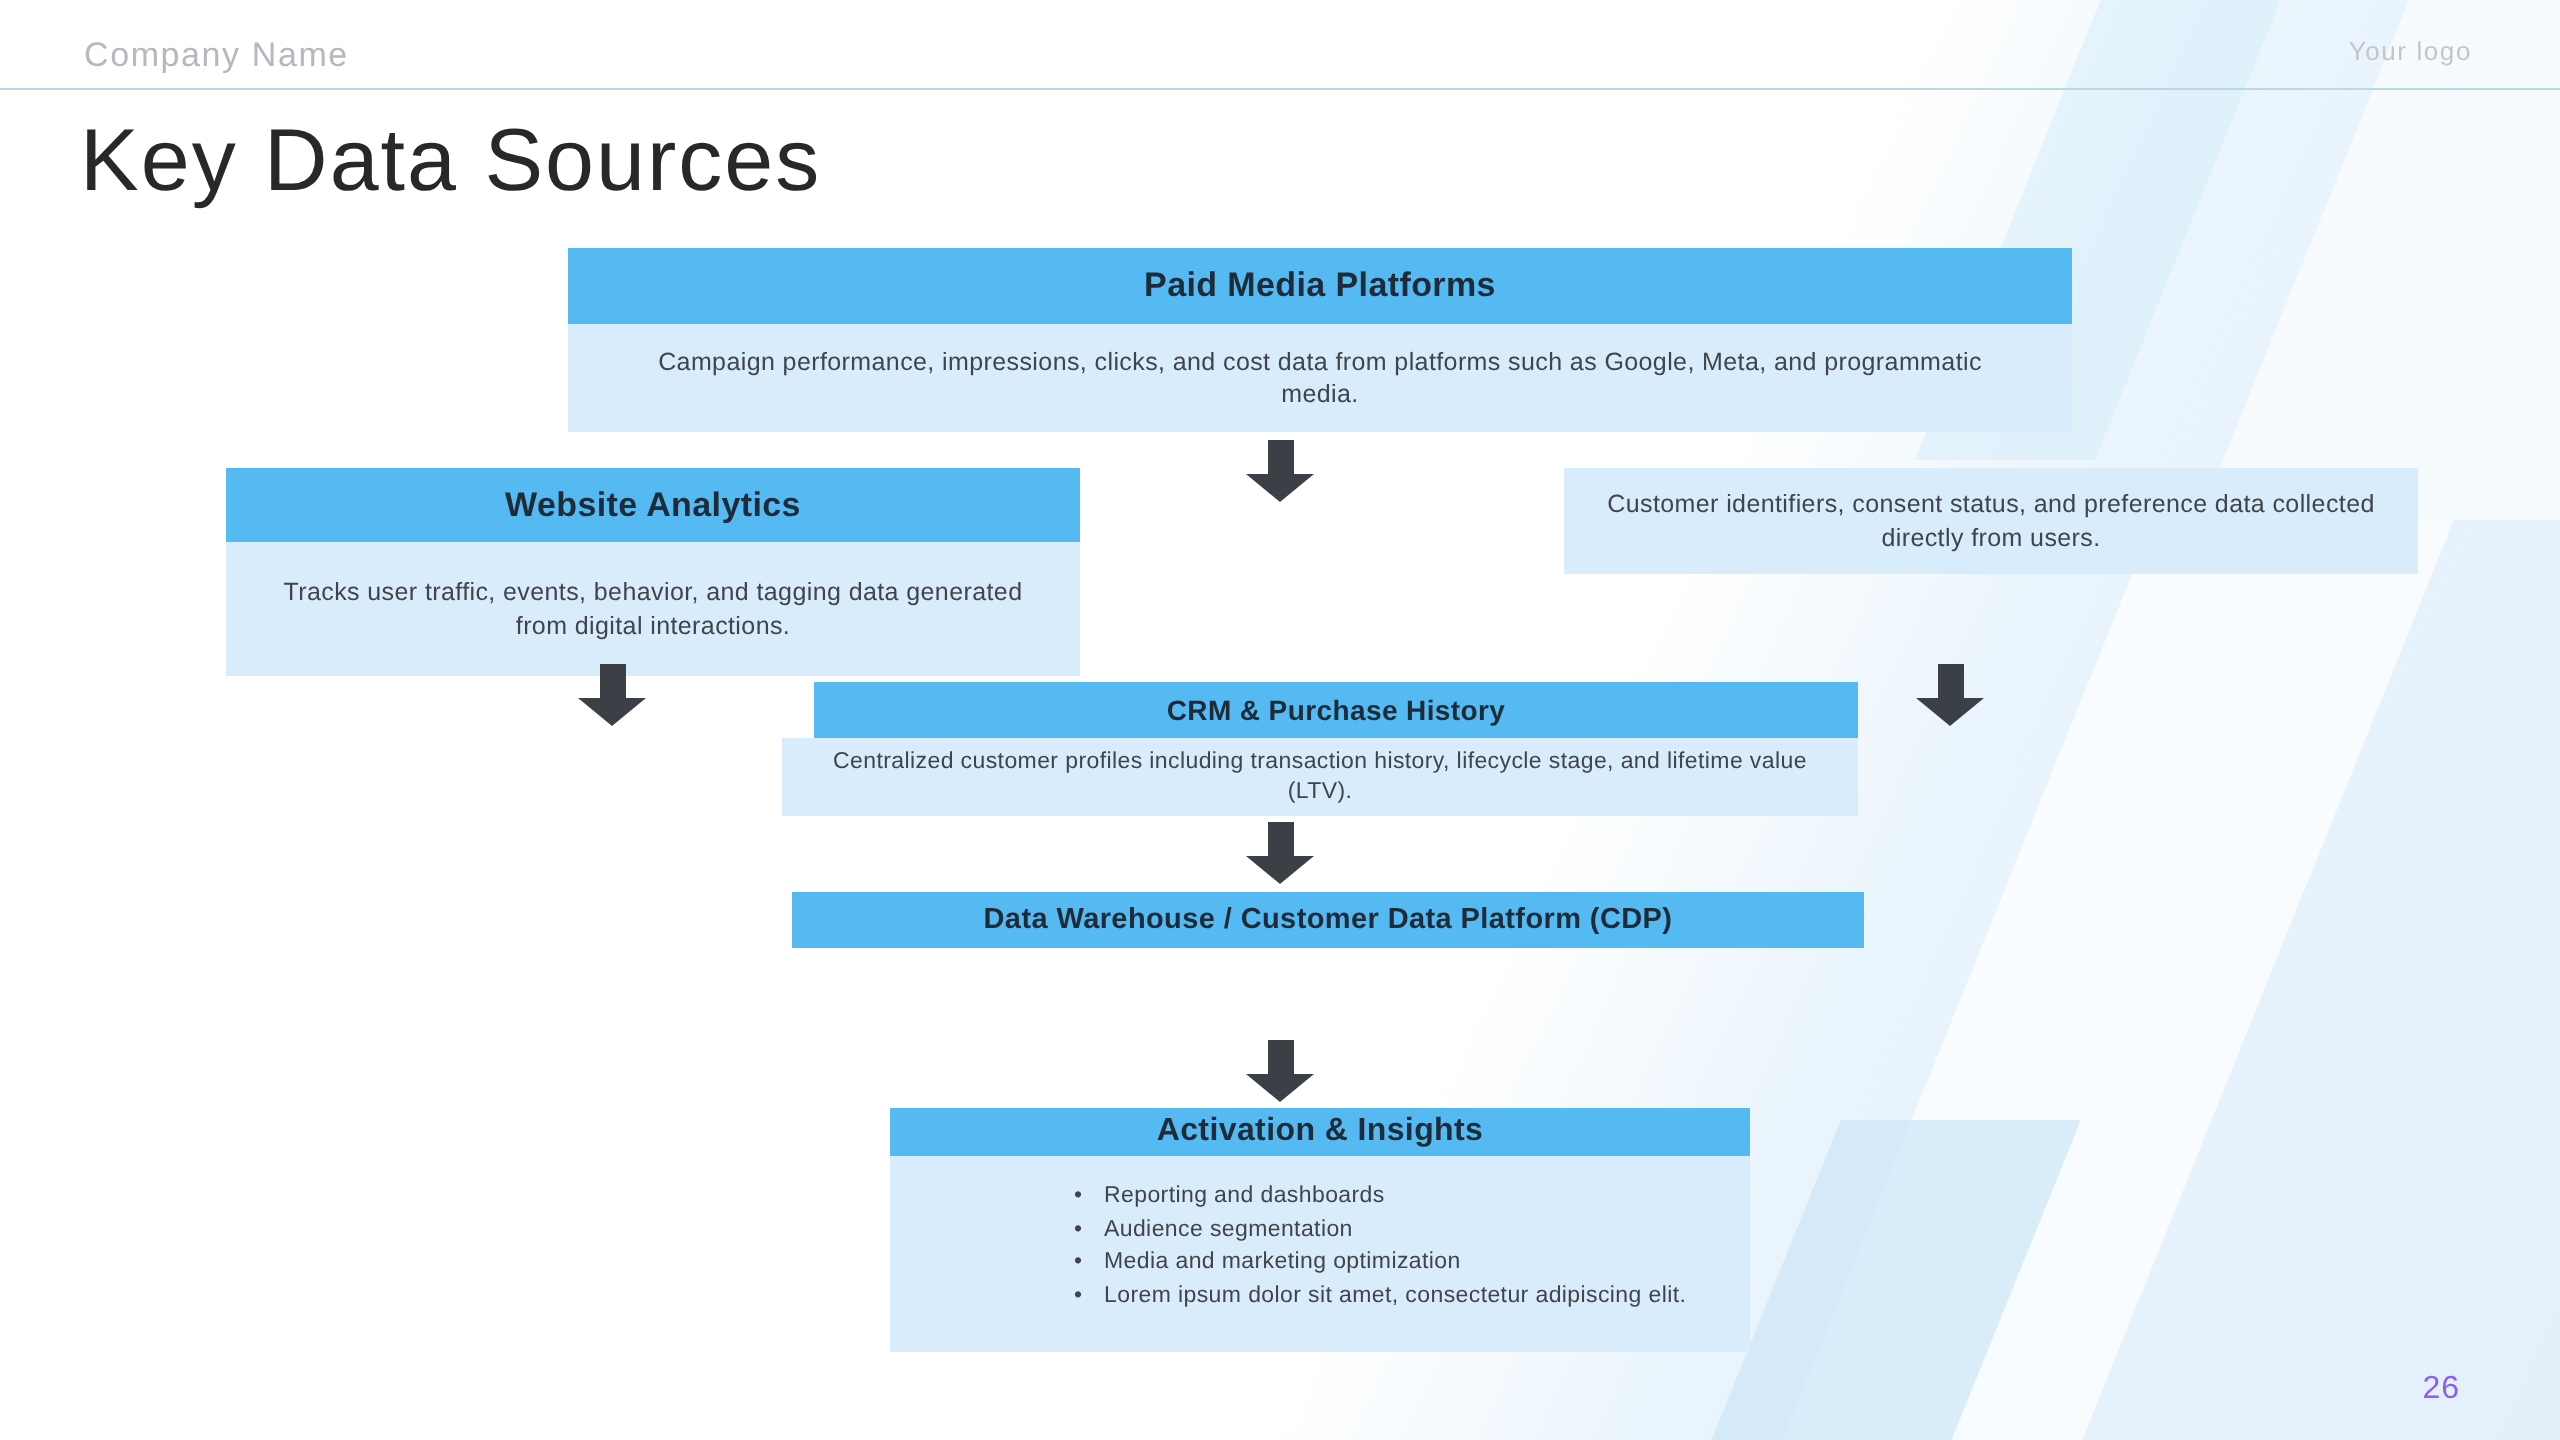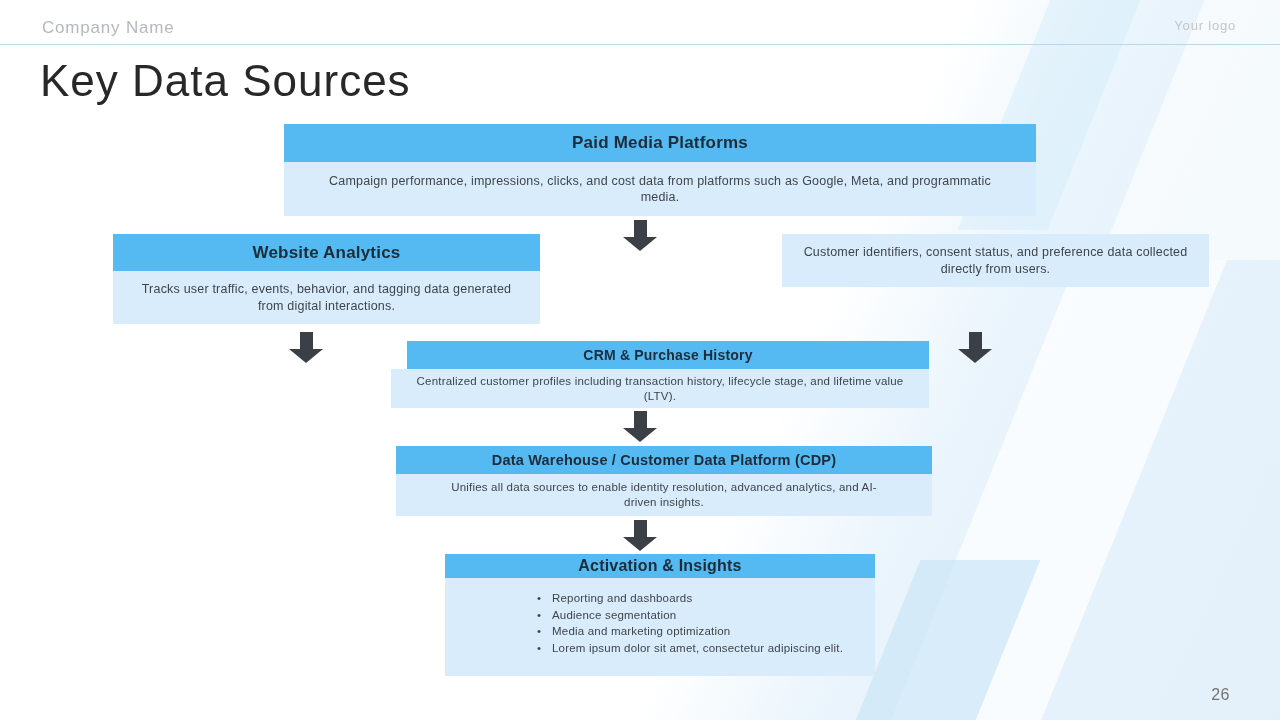--- a/index.html
+++ b/index.html
@@ -33,21 +33,21 @@
   .header-divider{
     position:absolute;left:0;top:44px;width:100%;height:1px;
     background:var(--divider-line,#bcd7e6);
   }
   .slide-title{
     position:absolute;left:40px;top:56px;
     font-size:44px;font-weight:400;letter-spacing:1px;color:#282828;
   }
   .page-number{
     position:absolute;right:50px;top:686px;
-    font-size:16px;color:#737373;letter-spacing:0.5px;
+    font-size:16px;color:#8b5cf6;letter-spacing:0.5px;
   }
 
   
   .dbox{position:absolute;padding-left:20px;}
   .dbox .hd{
     background:var(--header-blue,#55b9f2);
     color:#1d2c38;font-weight:bold;text-align:center;
     display:flex;align-items:center;justify-content:center;
     letter-spacing:0.2px;
   }
@@ -57,21 +57,21 @@
     display:flex;align-items:center;justify-content:center;
     line-height:1.3;letter-spacing:0.2px;
   }
   
   .box-paid{left:264px;top:124px;width:752px;}
   .box-paid .hd{height:38px;font-size:17px;}
   .box-paid .bd{height:54px;font-size:12.5px;padding:0 28px;}
 
   .box-web{left:93px;top:234px;width:427px;}
   .box-web .hd{height:37px;font-size:17px;}
-  .box-web .bd{height:53px;font-size:12.5px;padding:0 18px;}
+  .box-web .bd{height:67px;font-size:12.5px;padding:0 18px;}
 
   .box-first{left:762px;top:234px;width:427px;}
   .box-first .hd{height:37px;font-size:17px;}
   .box-first .bd{height:53px;font-size:12.5px;padding:0 18px;}
 
   .box-crm{left:371px;top:341px;width:538px;}
   .box-crm .hd{height:28px;font-size:14px;margin-left:16px;}
   .box-crm .bd{height:39px;font-size:11.5px;padding:0 14px;}
 
   .box-cdp{left:376px;top:446px;width:536px;}
@@ -139,21 +139,20 @@
   <div class="bd">Customer identifiers, consent status, and preference data collected directly from users.</div>
 </div>
 
 <div class="dbox box-crm">
   <div class="hd">CRM &amp; Purchase History</div>
   <div class="bd">Centralized customer profiles including transaction history, lifecycle stage, and lifetime value (LTV).</div>
 </div>
 
 <div class="dbox box-cdp">
   <div class="hd">Data Warehouse / Customer Data Platform (CDP)</div>
-  <div class="bd">Unifies all data sources to enable identity resolution, advanced analytics, and AI-driven insights.</div>
 </div>
 
 <div class="dbox box-act">
   <div class="hd">Activation &amp; Insights</div>
   <div class="bd">
     <ul class="bullet-list">
       <li>Reporting and dashboards</li>
       <li>Audience segmentation</li>
       <li>Media and marketing optimization</li>
       <li>Lorem ipsum dolor sit amet, consectetur adipiscing elit.</li>

